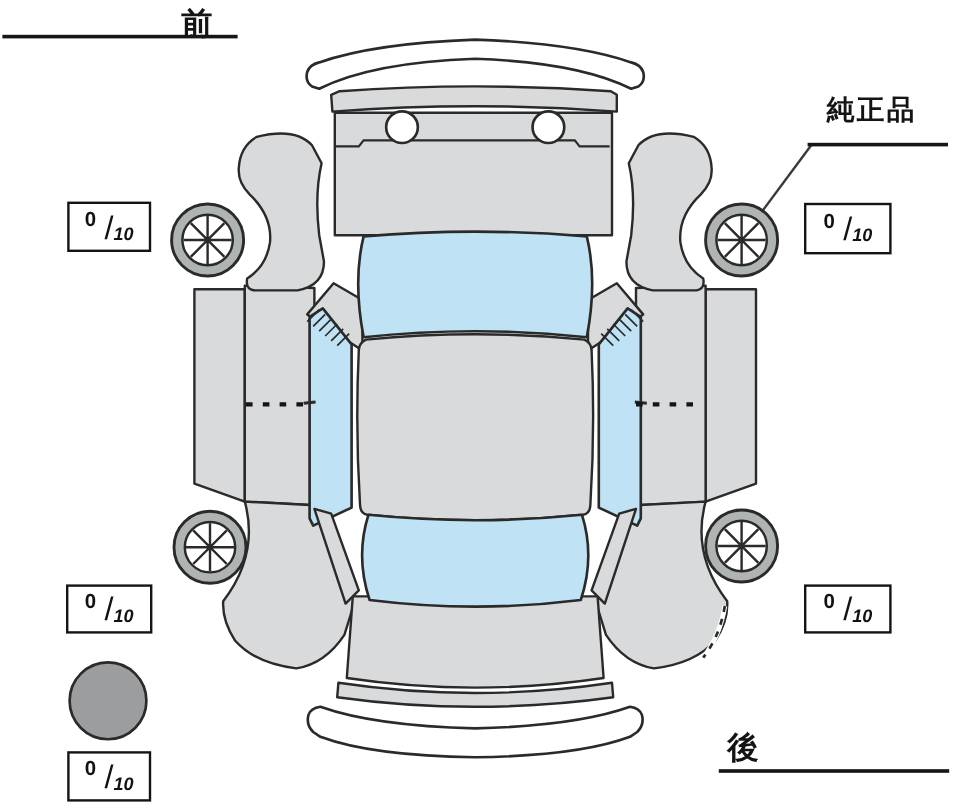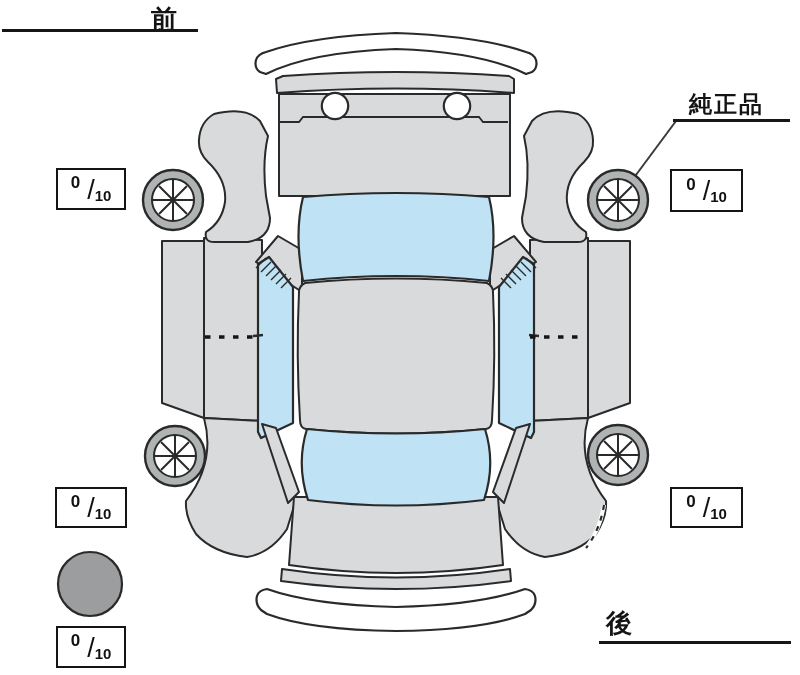--- a/index.html
+++ b/index.html
@@ -8,32 +8,32 @@
   }
   html,body{margin:0;padding:0;background:#fff;}
   #stage{
     position:relative; width:800px; height:675px; background:#fff; overflow:hidden;
     font-family:"Liberation Sans","DejaVu Sans",sans-serif; color:var(--ink);
   }
   #car-svg{position:absolute; left:0; top:0;}
   .jp-label{position:absolute; font-weight:600; white-space:nowrap; color:#141414;}
   .label-front{left:151px; top:2px;  font-size:26px;}
   .label-rear {left:606px; top:606px; font-size:26px;}
-  .label-genuine{left:689px; top:89px; font-size:23px; font-weight:700; letter-spacing:2px;}
+  .label-genuine{left:689px; top:76px; font-size:23px; font-weight:700; letter-spacing:2px;}
   .rule{position:absolute; height:3px; background:#161616;}
   .rule-front  {left:2px;   top:29px;  width:196px;}
   .rule-genuine{left:673px; top:119px; width:117px;}
   .rule-rear   {left:599px; top:641px; width:192px;}
   .tread-box{
     position:absolute; box-sizing:border-box; background:#fff;
     border:2.5px solid #141414; display:flex; align-items:center; justify-content:center;
   }
   .tread-box .num  {font-size:17px; font-weight:600; transform:translateY(-6px);}
   .tread-box .slash{font-size:27px; font-weight:400; margin-left:7px; transform:translateY(1px);}
-  .tread-box .den  {font-size:15px; font-weight:700; transform:translateY(6px);}
+  .tread-box .den  {font-size:15px; font-weight:700; transform:translateY(6px);font-style:italic;}
   .box-fl{left:56px;  top:168px; width:70px; height:42px;}
   .box-fr{left:670px; top:169px; width:73px; height:43px;}
   .box-rl{left:55px;  top:487px; width:72px; height:41px;}
   .box-rr{left:670px; top:487px; width:73px; height:41px;}
   .box-sp{left:56px;  top:626px; width:70px; height:42px;}
 </style>
 </head>
 <body>
 
 <div id="stage">

